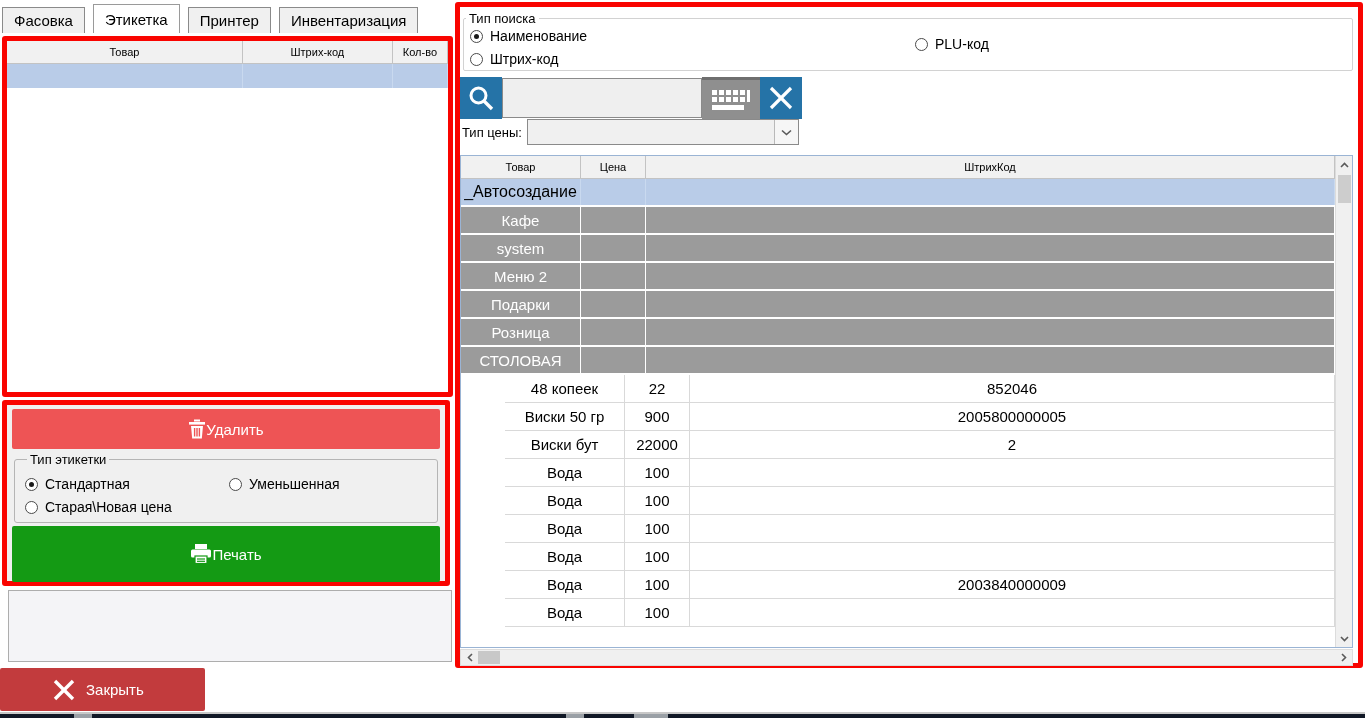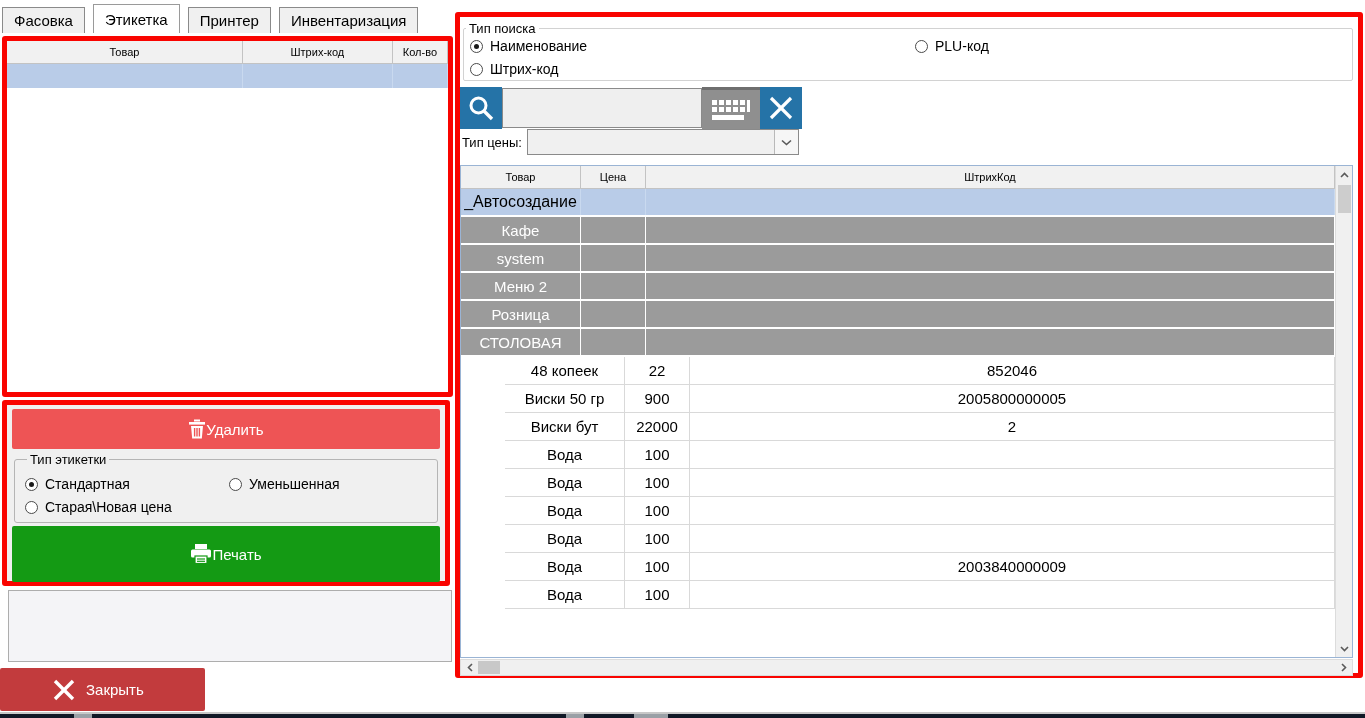--- a/index.html
+++ b/index.html
@@ -48,21 +48,21 @@
 
   .btn-close { left:0; top:668px; width:205px; height:43px; background:#c23b3d;
                justify-content:flex-start; padding-left:52px; }
 
   
   .taskbar { left:0; top:712px; width:1365px; height:6px; background:#c8c8c8; }
   .taskbar-dark { position:absolute; left:0; top:2px; width:100%; height:4px; background:#101826; }
   .tb-chip { position:absolute; top:2px; height:4px; width:18px; background:#9aa0a6; }
 
   
-  .rbox { left:455px; top:12px; width:908px; height:666px; }
+  .rbox { left:455px; top:2px; width:908px; height:666px; }
   .rcontent { position:relative; width:898px; height:656px; }
 
   .fs-search { position:absolute; left:3px; top:4px; width:890px; height:60px;
                border:1px solid #d2d2d2; border-radius:2px; background:#fff; }
   .fs-search .cols { display:grid; grid-template-columns:445px 1fr; padding:0 6px; }
 
   .searchrow { position:absolute; left:0px; top:70px; height:42px; display:flex; }
   .sqbtn { width:42px; height:42px; display:flex; align-items:center; justify-content:center; }
   .blue { background:#2573a7; }
   .kbbtn { width:58px; height:42px; background:#8f8f8f; border-top:3px solid #6e6e6e;
@@ -203,21 +203,21 @@
         <div class="radio-row" style="margin-top:2px;">
           <span class="radio checked"></span>
           <span>Наименование</span>
         </div>
         <div class="radio-row">
           <span class="radio"></span>
           <span>Штрих-код</span>
         </div>
       </div>
       <div>
-        <div class="radio-row" style="margin-top:2px;">
+        <div class="radio-row" style="margin-top:10px;">
           <span class="radio"></span>
           <span>PLU-код</span>
         </div>
       </div>
     </div>
   </fieldset>
 
   <div class="searchrow">
     <div class="sqbtn blue">
       <svg width="28" height="28" viewBox="0 0 28 28">
@@ -290,20 +290,25 @@
     <div class="c-barcode"></div>
   </div>
 
 
   <div class="trow group">
     <div class="c-name">Меню 2</div>
     <div class="c-price"></div>
     <div class="c-barcode"></div>
   </div>
 
+  <div class="trow group">
+    <div class="c-name">Подарки</div>
+    <div class="c-price"></div>
+    <div class="c-barcode"></div>
+  </div>
 
   <div class="trow group">
     <div class="c-name">Розница</div>
     <div class="c-price"></div>
     <div class="c-barcode"></div>
   </div>
 
   <div class="trow group">
     <div class="c-name">СТОЛОВАЯ</div>
     <div class="c-price"></div>

